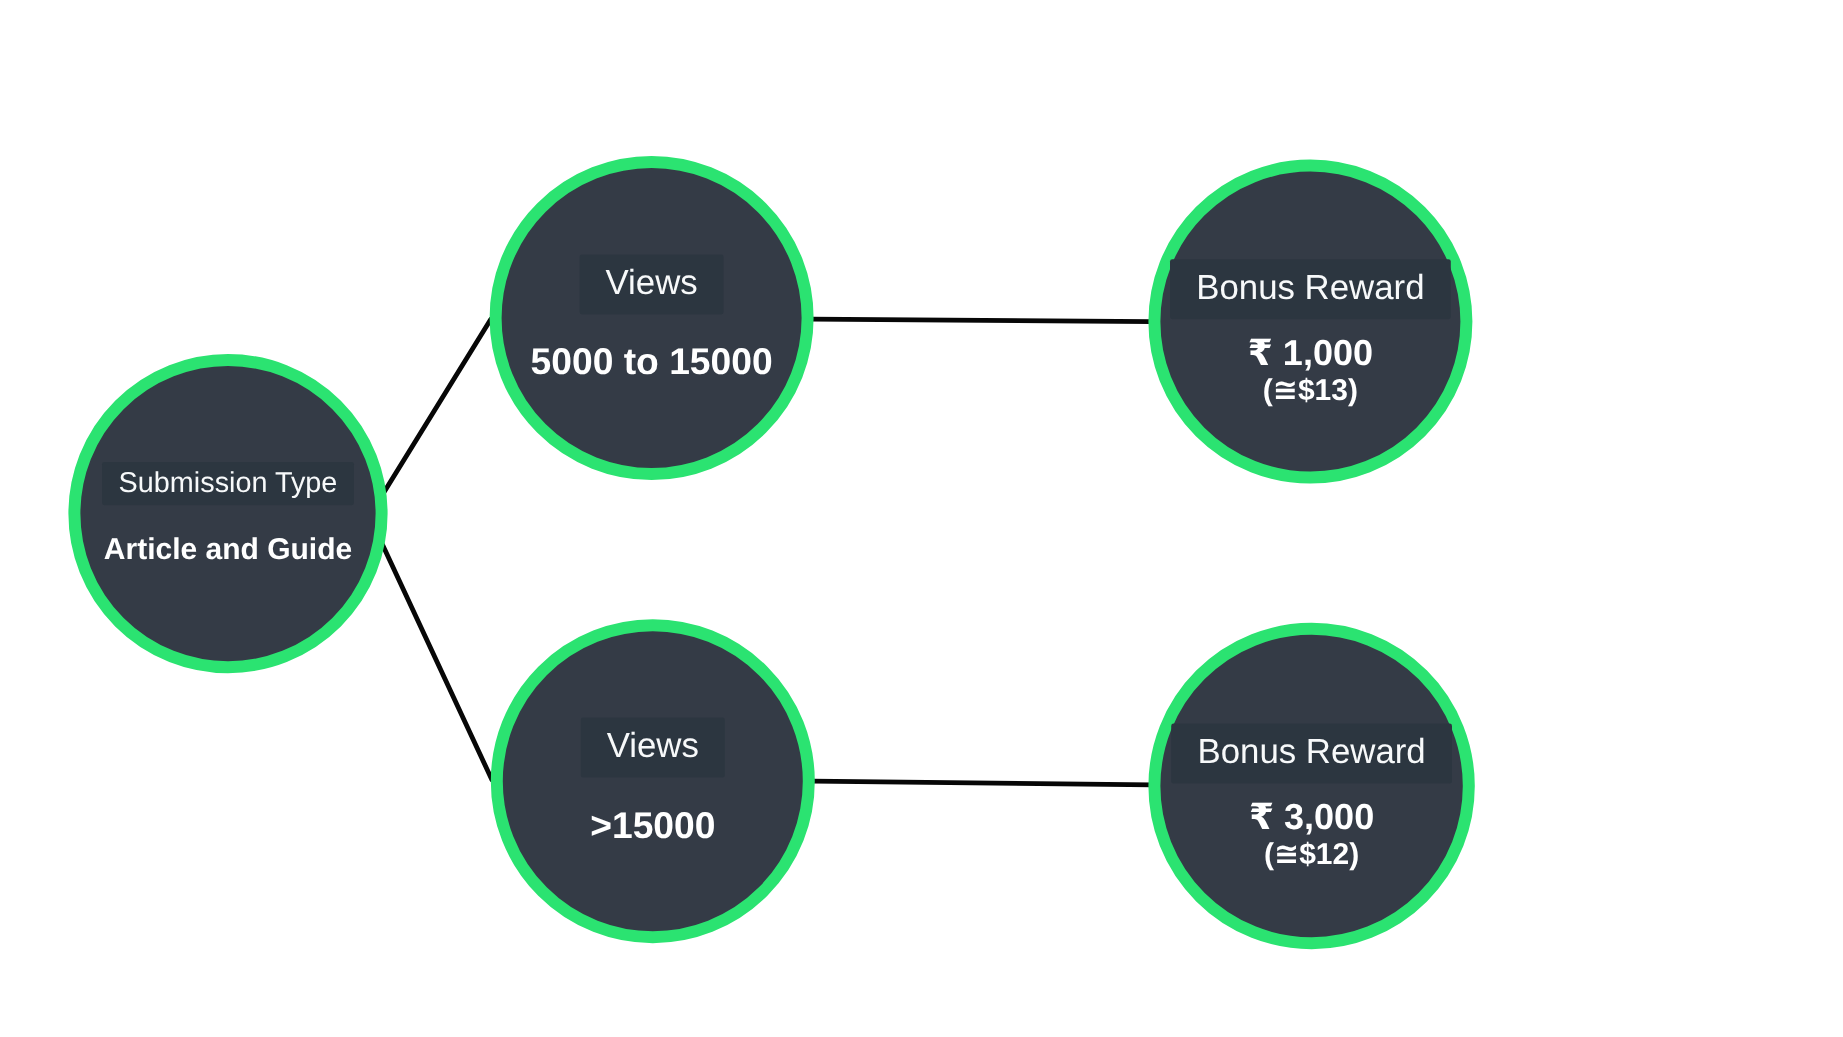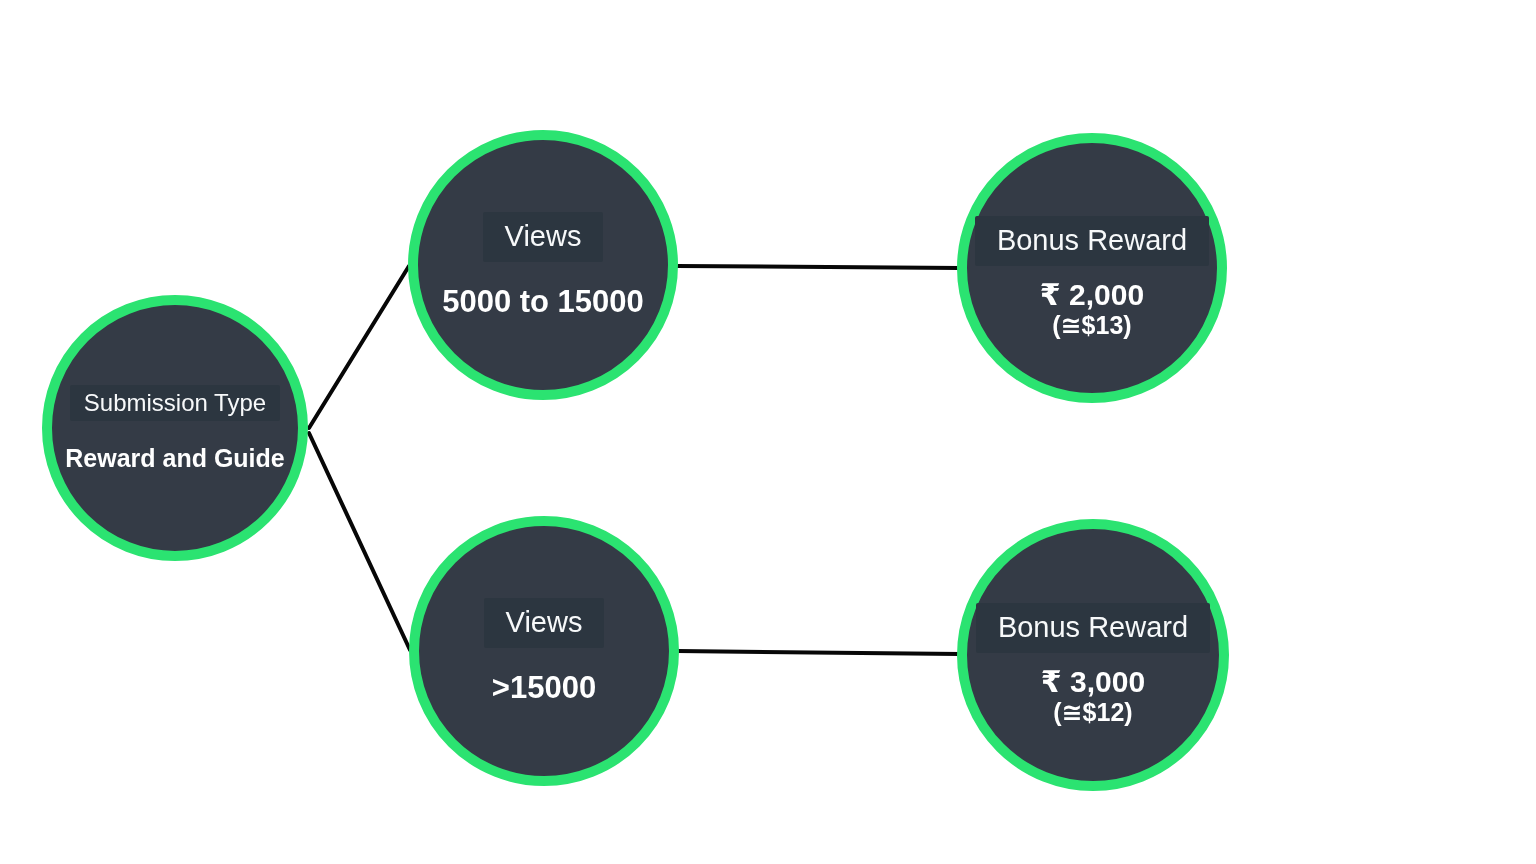--- a/index.html
+++ b/index.html
@@ -90,39 +90,39 @@
 
 <div class="canvas">
 
   <svg class="edges-layer" viewBox="0 0 1536 864">
     <line class="edge" x1="309" y1="428" x2="409" y2="266"></line>
     <line class="edge" x1="309" y1="433" x2="410" y2="650"></line>
     <line class="edge" x1="676" y1="266" x2="960" y2="268"></line>
     <line class="edge" x1="677" y1="651" x2="960" y2="654"></line>
   </svg>
 
-  <div class="node small-text" style="left:42px; top:295px; width:266px; height:266px;">
+  <div class="node small-text" style="left:57px; top:295px; width:266px; height:266px;">
     <div class="node-label-box">
       <span class="node-label">Submission Type</span>
     </div>
-    <div class="node-value">Reward and Guide</div>
+    <div class="node-value">Article and Guide</div>
   </div>
 
   <div class="node" style="left:408px; top:130px; width:270px; height:270px;">
     <div class="node-label-box">
       <span class="node-label">Views</span>
     </div>
     <div class="node-value">5000 to 15000</div>
   </div>
 
   <div class="node shift-down" style="left:957px; top:133px; width:270px; height:270px;">
     <div class="node-label-box">
       <span class="node-label">Bonus Reward</span>
     </div>
-    <div class="node-value reward-line1">₹ 2,000</div>
+    <div class="node-value reward-line1">₹ 1,000</div>
     <div class="node-value reward-line2">(≅$13)</div>
   </div>
 
   <div class="node" style="left:409px; top:516px; width:270px; height:270px;">
     <div class="node-label-box">
       <span class="node-label">Views</span>
     </div>
     <div class="node-value">&gt;15000</div>
   </div>
 

